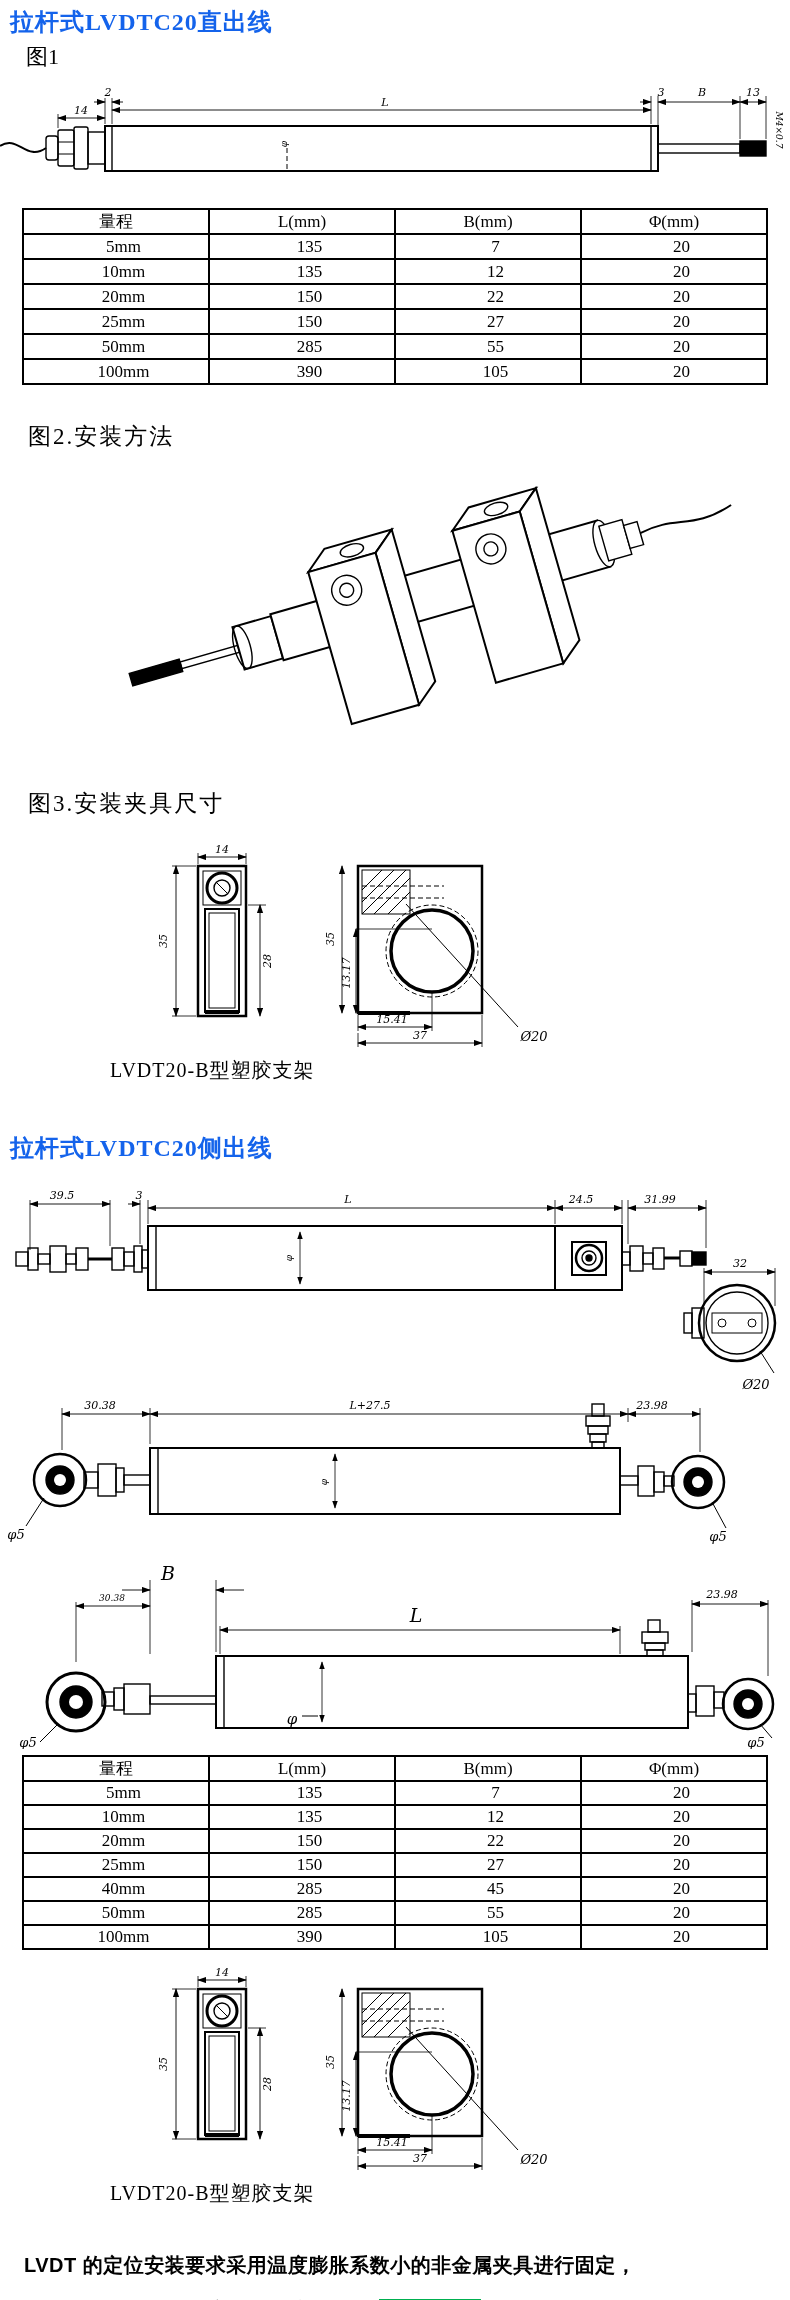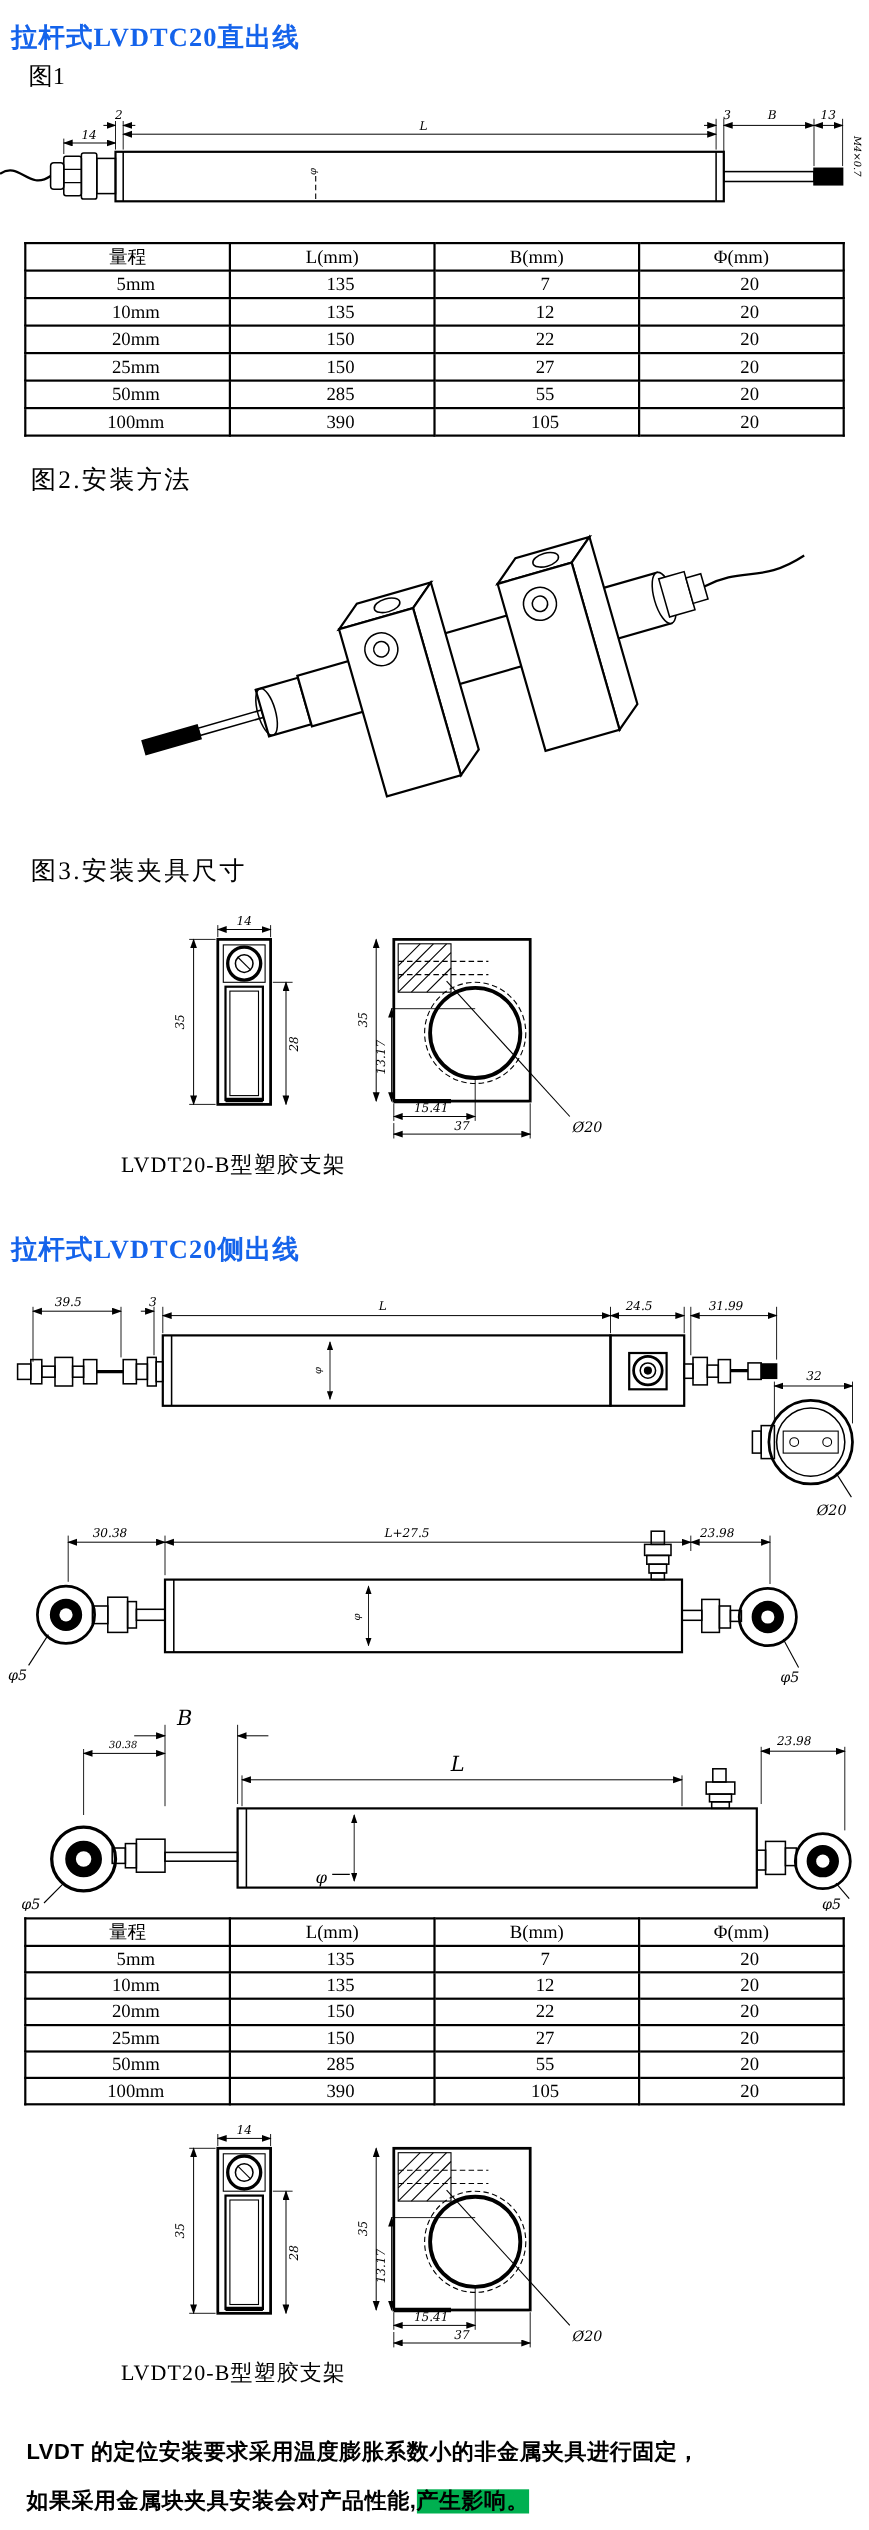--- a/index.html
+++ b/index.html
@@ -1,20 +1,20 @@
 <!DOCTYPE html>
 <html><head>
 <meta charset="utf-8">
 <style>
   * { margin:0; padding:0; box-sizing:border-box; }
   html,body { background:#fff; }
   body { width:790px; height:2300px; overflow:hidden; font-family:"Liberation Serif", serif; color:#000; }
-  .blue-title { font:bold 24px "Liberation Serif", serif; color:#1463EB; margin:18px 0 4px 10px; letter-spacing:1px; }
+  .blue-title { font:bold 24px "Liberation Serif", serif; color:#1463EB; margin:6px 0 4px 10px; letter-spacing:1px; }
   .fig-label { font:22px "Liberation Serif", serif; margin:2px 0 0 26px; }
-  .fig-head { font:23px "Liberation Serif", serif; margin:24px 0 0 28px; letter-spacing:2px; }
+  .fig-head { font:23px "Liberation Serif", serif; margin:36px 0 0 28px; letter-spacing:2px; }
   svg { display:block; }
   svg .ln, svg rect, svg circle, svg ellipse, svg path, svg line, svg polygon { stroke:#000; fill:none; stroke-width:1.4; }
   svg .s1 { stroke-width:1; } svg .s2 { stroke-width:2; } svg .s25 { stroke-width:2.5; }
   svg .s3 { stroke-width:3; } svg .s35 { stroke-width:3.5; } svg .s4 { stroke-width:4; }
   svg .blk { fill:#000; }
   svg .wht { fill:#fff; }
   svg .dash { stroke-dasharray:5 3; stroke-width:1; }
   svg .ext { stroke-width:0.8; }
   svg .dim { stroke-width:0.9; }
   svg text { stroke:none; fill:#000; }
@@ -408,20 +408,26 @@
   <tr>
         <td>20mm</td>
         <td>150</td>
         <td>22</td>
         <td>20</td>
       </tr>
   <tr>
         <td>25mm</td>
         <td>150</td>
         <td>27</td>
+        <td>20</td>
+      </tr>
+  <tr>
+        <td>40mm</td>
+        <td>285</td>
+        <td>45</td>
         <td>20</td>
       </tr>
   <tr>
         <td>50mm</td>
         <td>285</td>
         <td>55</td>
         <td>20</td>
       </tr>
   <tr>
         <td>100mm</td>

